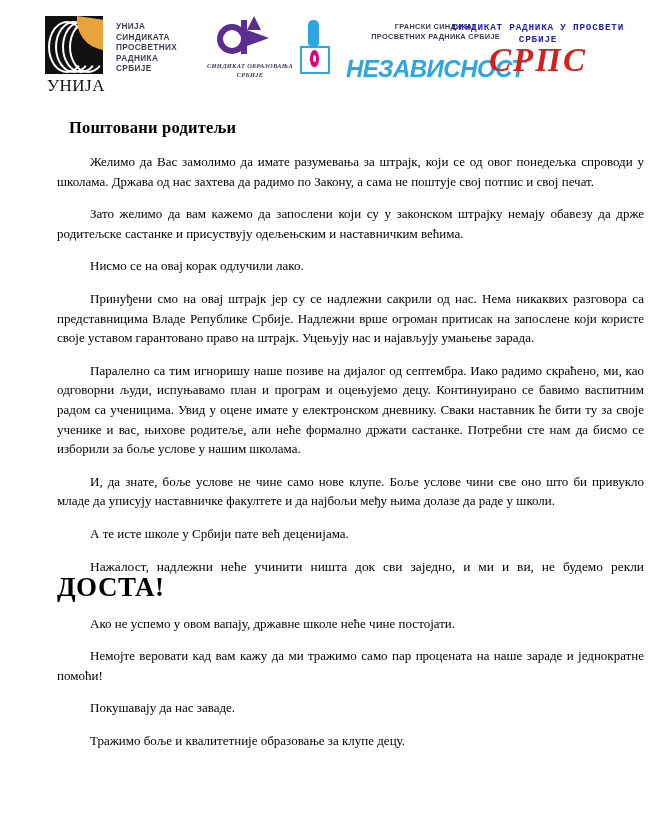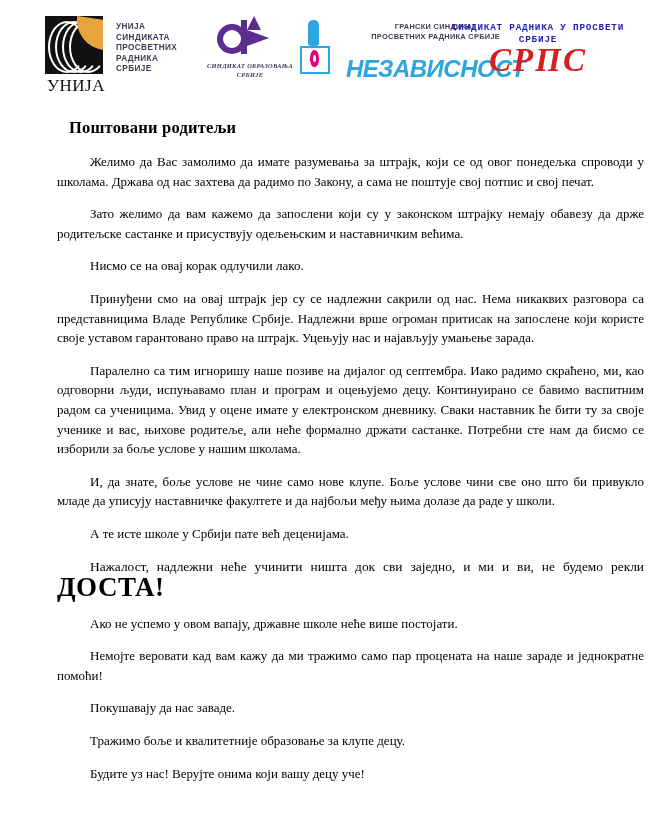--- a/index.html
+++ b/index.html
@@ -324,20 +324,19 @@
     <p class="para">Желимо да Вас замолимо да имате разумевања за штрајк, који се од овог понедељка спроводи у школама. Држава од нас захтева да радимо по Закону, а сама не поштује свој потпис и свој печат.</p>
     <p class="para">Зато желимо да вам кажемо да запослени који су у законском штрајку немају обавезу да држе родитељске састанке и присуствују одељењским и наставничким већима.</p>
     <p class="para">Нисмо се на овај корак одлучили лако.</p>
     <p class="para">Принуђени смо на овај штрајк јер су се надлежни сакрили од нас. Нема никаквих разговора са представницима Владе Републике Србије. Надлежни врше огроман притисак на запослене који користе своје уставом гарантовано право на штрајк. Уцењују нас и најављују умањење зарада.</p>
     <p class="para">Паралелно са тим игноришу наше позиве на дијалог од септембра. Иако радимо скраћено, ми, као одговорни људи, испуњавамо план и програм и оцењујемо децу. Континуирано се бавимо васпитним радом са ученицима. Увид у оцене имате у електронском дневнику. Сваки наставник ће бити ту за своје ученике и вас, њихове родитеље, али неће формално држати састанке. Потребни сте нам да бисмо се изборили за боље услове у нашим школама.</p>
     <p class="para">И, да знате, боље услове не чине само нове клупе. Боље услове чини све оно што би привукло младе да уписују наставничке факултете и да најбољи међу њима долазе да раде у школи.</p>
     <p class="para">А те исте школе у Србији пате већ деценијама.</p>
 
     <p class="para-shout"><span>Нажалост, надлежни неће учинити ништа док сви заједно, и ми и ви, не будемо рекли </span><span class="shout">ДОСТА!</span></p>
 
-    <p class="para">Ако не успемо у овом вапају, државне школе неће више постојати.</p>
+    <p class="para">Ако не успемо у овом вапају, државне школе неће чине постојати.</p>
     <p class="para">Немојте веровати кад вам кажу да ми тражимо само пар процената на наше зараде и једнократне помоћи!</p>
     <p class="para">Покушавају да нас заваде.</p>
     <p class="para">Тражимо боље и квалитетније образовање за клупе децу.</p>
-    <p class="para">Будите уз нас! Верујте онима који вашу децу уче!</p>
 
   </div>
 </div>
 
 </body></html>

